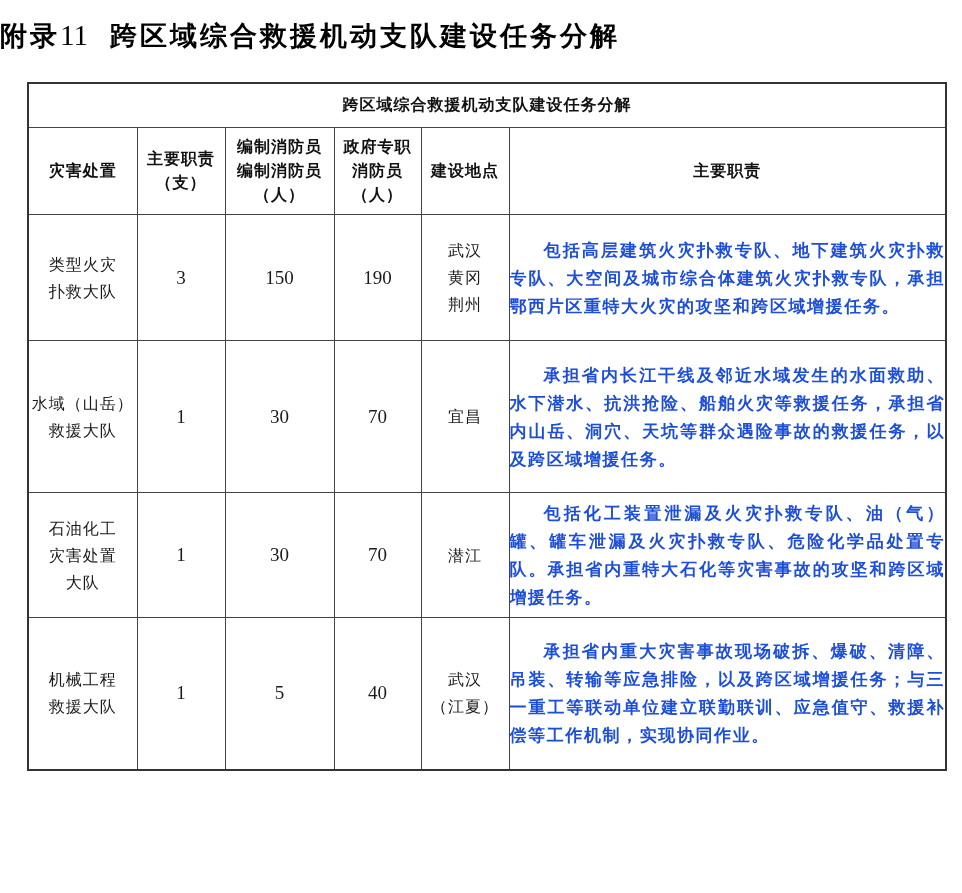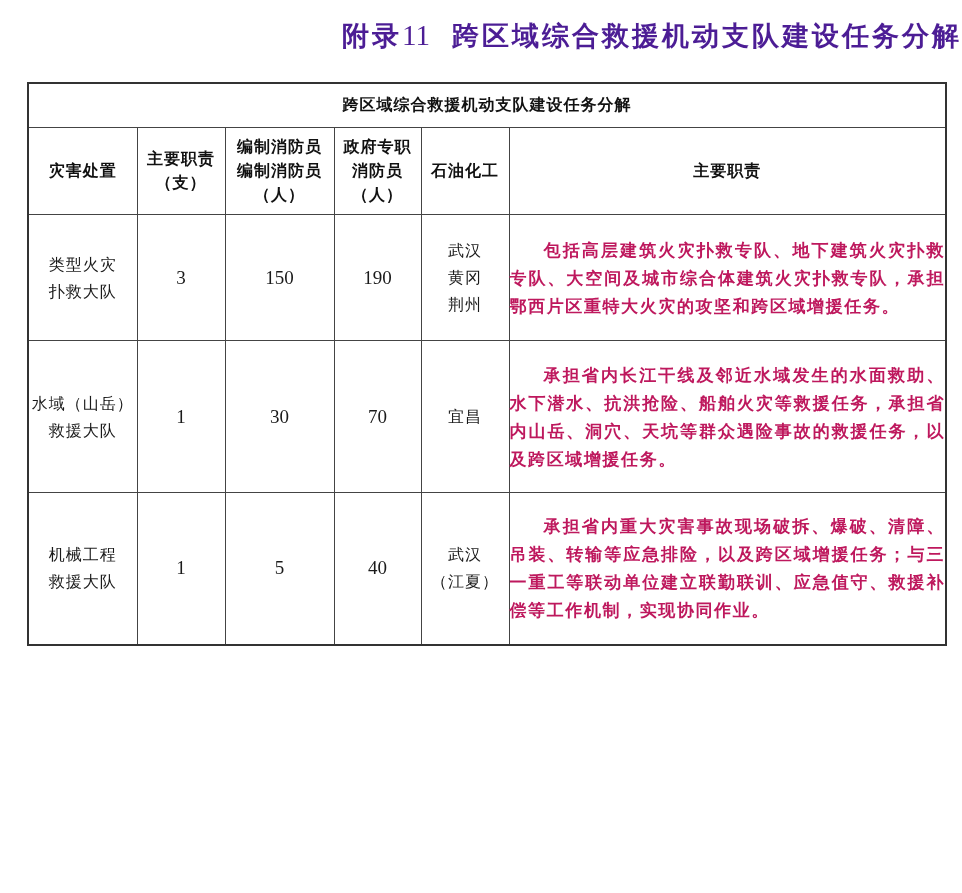--- a/index.html
+++ b/index.html
@@ -1,31 +1,31 @@
 <!DOCTYPE html>
 <html><head>
 <meta charset="utf-8">
 <style>
   html, body { margin: 0; padding: 0; background: #ffffff; }
   body { width: 962px; height: 893px; position: relative; overflow: hidden;
          font-family: "DejaVu Serif", "Liberation Serif", serif; color: #1a1a1a; }
-  .doc-title { position: absolute; left: 0; top: 18px; width: 962px; text-align: right;
+  .doc-title { position: absolute; left: 0; top: 18px; width: 962px; text-align: left;
                font-family: "DejaVu Serif", serif; font-weight: bold; font-size: 27px;
-               letter-spacing: 3px; color: #4c1d95; }
+               letter-spacing: 3px; color: #000000; }
   .doc-title .num { font-family: "Liberation Serif", serif; font-weight: normal; font-size: 29px; letter-spacing: 0; margin-right: 22px; }
   table.main { position: absolute; left: 27px; top: 82px; width: 918px;
                border-collapse: collapse; table-layout: fixed; border: 2px solid #333; }
   table.main td, table.main th { border: 1px solid #444; padding: 0; vertical-align: middle; }
   th { font-family: "DejaVu Sans", sans-serif; font-weight: bold; font-size: 16px; color: #111; }
   .caption-row th { height: 43px; text-align: center; font-size: 16px; letter-spacing: 1px; }
   .head-row th { height: 86px; text-align: center; line-height: 24px; font-size: 16px; letter-spacing: 1px; }
   td.c { text-align: center; font-family: "DejaVu Serif", serif; font-size: 16px; line-height: 27px; letter-spacing: 1px; }
   td.n { text-align: center; font-family: "Liberation Serif", serif; font-size: 19px; }
   td.d { font-family: "DejaVu Serif", serif; font-size: 17px; line-height: 28px;
-         padding: 2px 10px 4px 11px; text-align: justify; letter-spacing: 1.6px; font-weight: bold; color: #be185d; }
+         padding: 2px 10px 4px 11px; text-align: justify; letter-spacing: 1.6px; font-weight: bold; color: #1d4ed8; }
   td.d span { display: block; text-indent: 2em; }
   .cell-lines span { display: block; }
 </style>
 </head>
 <body>
 
 <div class="doc-title">
   <span>附录</span><span class="num">11</span><span>跨区域综合救援机动支队建设任务分解</span>
 </div>
 
@@ -54,21 +54,21 @@
           <span>编制消防员</span>
           <span>编制消防员</span>
           <span>（人）</span>
         </th>
     <th class="cell-lines">
           <span>政府专职</span>
           <span>消防员</span>
           <span>（人）</span>
         </th>
     <th class="cell-lines">
-          <span>石油化工</span>
+          <span>建设地点</span>
         </th>
     <th class="cell-lines">
           <span>主要职责</span>
         </th>
   </tr>
 
   <tr style="height:126px">
     <td class="c cell-lines">
           <span>类型火灾</span>
           <span>扑救大队</span>
@@ -96,20 +96,36 @@
     <td class="n">70</td>
     <td class="c cell-lines">
           <span>宜昌</span>
         </td>
     <td class="d">
           <span>承担省内长江干线及邻近水域发生的水面救助、水下潜水、抗洪抢险、船舶火灾等救援任务，承担省内山岳、洞穴、天坑等群众遇险事故的救援任务，以及跨区域增援任务。</span>
         </td>
   </tr>
 
 
+  <tr style="height:125px">
+    <td class="c cell-lines">
+          <span>石油化工</span>
+          <span>灾害处置</span>
+          <span>大队</span>
+        </td>
+    <td class="n">1</td>
+    <td class="n">30</td>
+    <td class="n">70</td>
+    <td class="c cell-lines">
+          <span>潜江</span>
+        </td>
+    <td class="d">
+          <span>包括化工装置泄漏及火灾扑救专队、油（气）罐、罐车泄漏及火灾扑救专队、危险化学品处置专队。承担省内重特大石化等灾害事故的攻坚和跨区域增援任务。</span>
+        </td>
+  </tr>
 
   <tr style="height:152px">
     <td class="c cell-lines">
           <span>机械工程</span>
           <span>救援大队</span>
         </td>
     <td class="n">1</td>
     <td class="n">5</td>
     <td class="n">40</td>
     <td class="c cell-lines">

